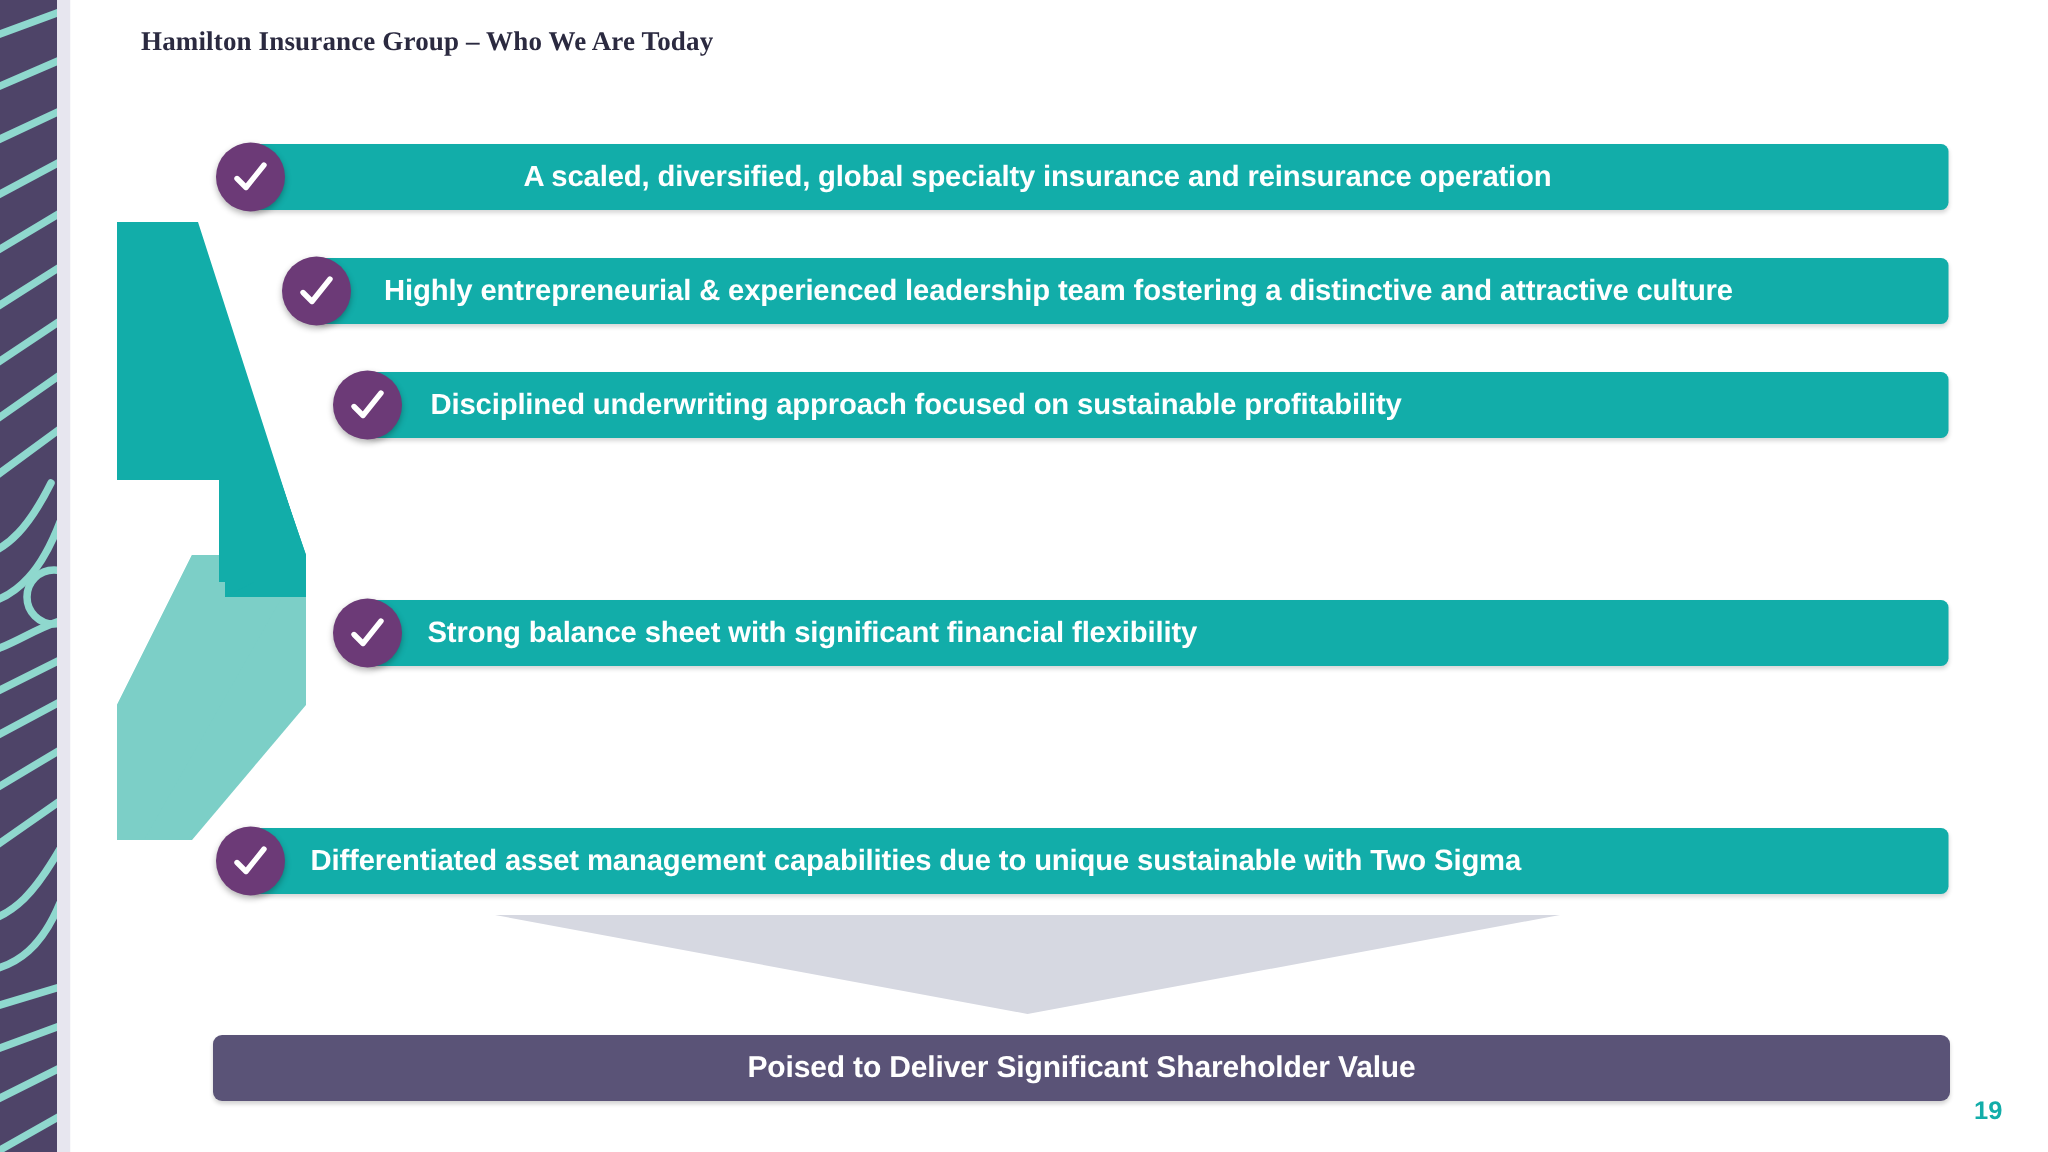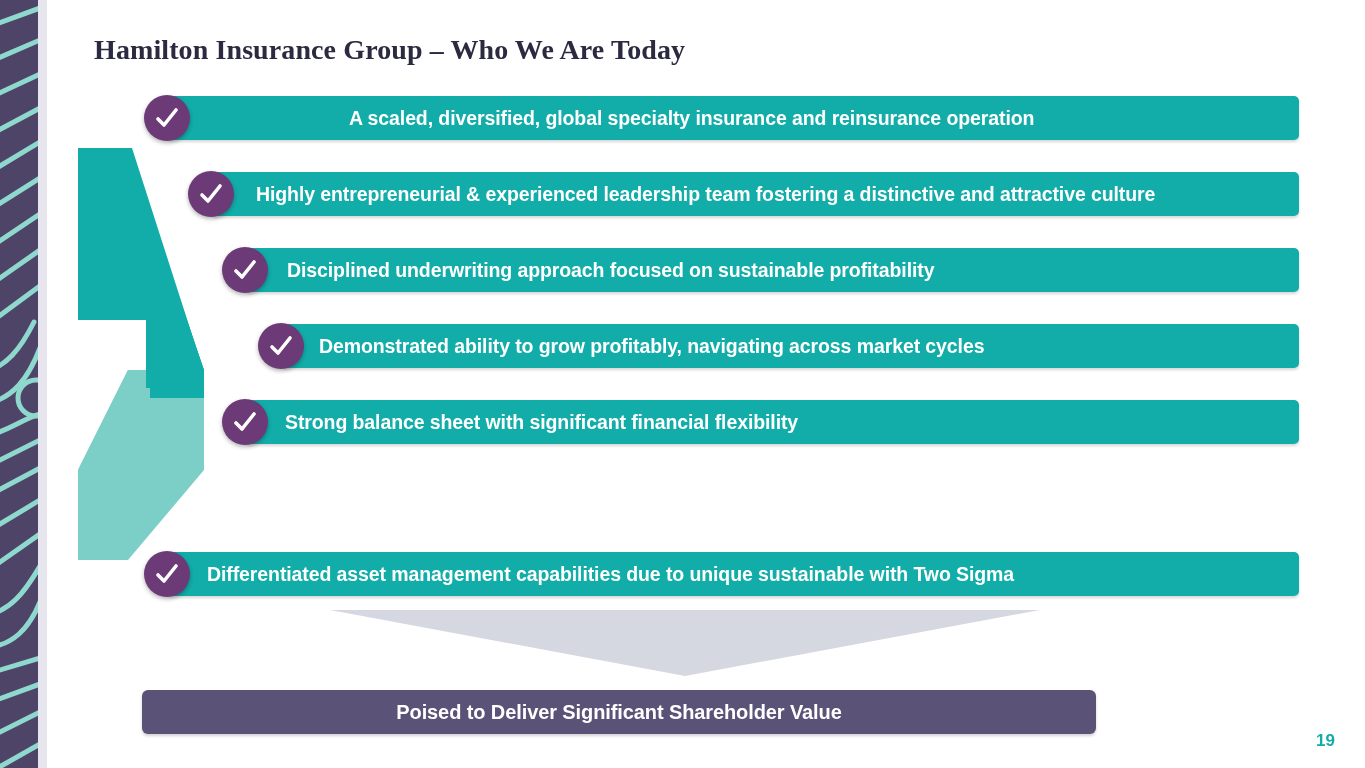--- a/index.html
+++ b/index.html
@@ -34,23 +34,23 @@
   .edge-gap2 {
     position: absolute;
     left: 47px; top: 0;
     width: 4px; height: 768px;
     background: #ffffff;
   }
 
   
   .slide-title {
     position: absolute;
-    left: 94px; top: 34px;
+    left: 94px; top: 17px;
     font-family: "Liberation Serif", serif;
-    font-size: 28px;
+    font-size: 18px;
     font-weight: 700;
     color: #2b2a40;
     letter-spacing: 0.1px;
     white-space: nowrap;
   }
 
   
   .chevrons { position: absolute; left: 0; top: 0; width: 1365px; height: 768px; pointer-events: none; }
 
   
@@ -93,21 +93,21 @@
   }
   .row-check svg { display: block; }
 
   
   .funnel { position: absolute; left: 0; top: 0; width: 1365px; height: 768px; pointer-events: none; }
 
   
   .banner {
     position: absolute;
     left: 142px; top: 690px;
-    width: 954px; height: 44px;
+    width: 1158px; height: 44px;
     background: #5A5377;
     border-radius: 6px;
     box-shadow: 0 2px 3px rgba(0,0,0,0.18);
     display: flex;
     align-items: center;
     justify-content: center;
   }
   .banner-text {
     color: #ffffff;
     font-size: 20px;
@@ -204,30 +204,20 @@
       <div class="row-bar" style="left:23px;">
         <span class="row-label" style="margin-left:45px;">Highly entrepreneurial &amp; experienced leadership team fostering a distinctive and attractive culture</span>
       </div>
       <div class="row-check" style="left:0px;">
         <svg width="28" height="28" viewBox="0 0 28 28" xmlns="http://www.w3.org/2000/svg">
           <path d="M5 15 L11 21 L23 6" stroke="#ffffff" stroke-width="3.6" fill="none" stroke-linecap="round" stroke-linejoin="round"></path>
         </svg>
       </div>
     </div>
 
-    <div class="row" style="left:258px; top:324px; right:66px;">
-      <div class="row-bar" style="left:23px;">
-        <span class="row-label" style="margin-left:38px;">Demonstrated ability to grow profitably, navigating across market cycles</span>
-      </div>
-      <div class="row-check" style="left:0px;">
-        <svg width="28" height="28" viewBox="0 0 28 28" xmlns="http://www.w3.org/2000/svg">
-          <path d="M5 15 L11 21 L23 6" stroke="#ffffff" stroke-width="3.6" fill="none" stroke-linecap="round" stroke-linejoin="round"></path>
-        </svg>
-      </div>
-    </div>
 
     <div class="row" style="left:222px; top:400px; right:66px;">
       <div class="row-bar" style="left:23px;">
         <span class="row-label" style="margin-left:40px;">Strong balance sheet with significant financial flexibility</span>
       </div>
       <div class="row-check" style="left:0px;">
         <svg width="28" height="28" viewBox="0 0 28 28" xmlns="http://www.w3.org/2000/svg">
           <path d="M5 15 L11 21 L23 6" stroke="#ffffff" stroke-width="3.6" fill="none" stroke-linecap="round" stroke-linejoin="round"></path>
         </svg>
       </div>

